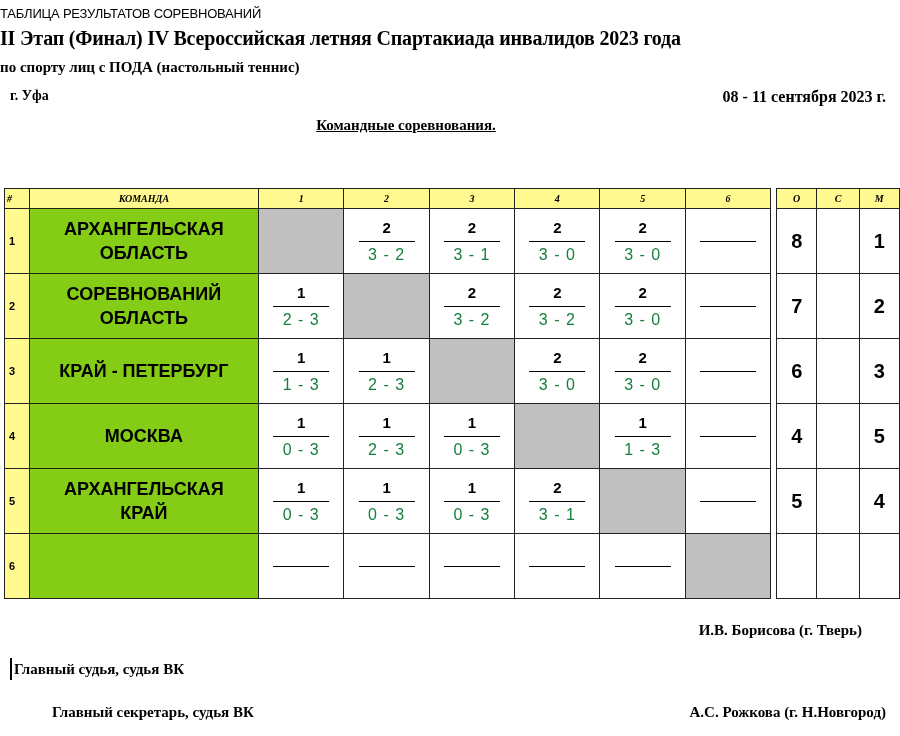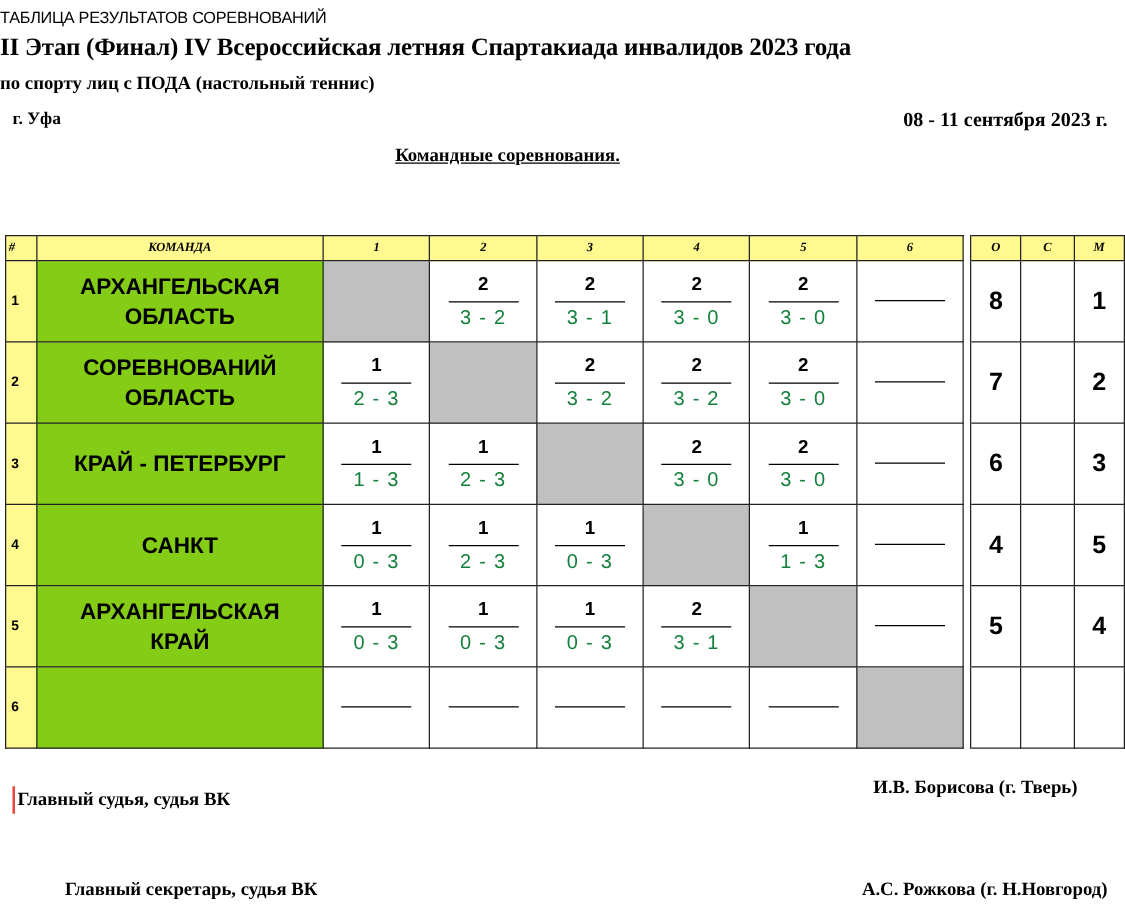--- a/index.html
+++ b/index.html
@@ -23,21 +23,21 @@
   table.grid td.gap{width:5px;border-top:none;border-bottom:none;background:#fff;}
   table.grid th.gap{background:#fff;border-top:none;border-bottom:none;}
   table.grid td.res{width:40px;font-weight:bold;font-size:20px;}
   table.grid td.res.c{width:42px;}
   .frac{display:inline-block;width:56px;}
   .frac .pts{display:block;font-weight:bold;font-size:15px;line-height:18px;padding-bottom:4px;border-bottom:1.5px solid #000;}
   .frac .sc{display:block;font-weight:normal;font-size:16px;color:#15803d;line-height:18px;padding-top:4px;letter-spacing:1px;}
   .dash{display:inline-block;width:56px;border-bottom:1.5px solid #000;vertical-align:middle;}
 
   .foot{font-weight:bold;font-size:15px;}
-  .f1l{left:10px;top:629px;border-left:2px solid #ef4444;padding-left:2px;line-height:22px;}
+  .f1l{left:10px;top:658px;border-left:2px solid #000000;padding-left:2px;line-height:22px;}
   .f1r{right:38px;top:619px;line-height:22px;}
   .f2l{left:10px;top:704px;margin-left:42px;}
   .f2r{right:14px;top:704px;}
 </style>
 </head>
 <body>
 
 <div class="abs t-small">ТАБЛИЦА РЕЗУЛЬТАТОВ СОРЕВНОВАНИЙ</div>
 <div class="abs t-main">II Этап (Финал) IV Всероссийская летняя Спартакиада инвалидов 2023 года</div>
 <div class="abs t-sub">по спорту лиц с ПОДА (настольный теннис)</div>
@@ -110,21 +110,21 @@
         <td class="cell"><span class="frac"><span class="pts">2</span><span class="sc">3 - 0</span></span></td>
         <td class="cell"><span class="dash"></span></td>
         <td class="gap"></td>
         <td class="res">6</td>
         <td class="res c"></td>
         <td class="res">3</td>
       </tr>
       <tr>
         <td class="num">4</td>
         <td class="team">
-          <div>САНКТ</div>
+          <div>МОСКВА</div>
           <div></div>
         </td>
         <td class="cell"><span class="frac"><span class="pts">1</span><span class="sc">0 - 3</span></span></td>
         <td class="cell"><span class="frac"><span class="pts">1</span><span class="sc">2 - 3</span></span></td>
         <td class="cell"><span class="frac"><span class="pts">1</span><span class="sc">0 - 3</span></span></td>
         <td class="cell self"></td>
         <td class="cell"><span class="frac"><span class="pts">1</span><span class="sc">1 - 3</span></span></td>
         <td class="cell"><span class="dash"></span></td>
         <td class="gap"></td>
         <td class="res">4</td>

